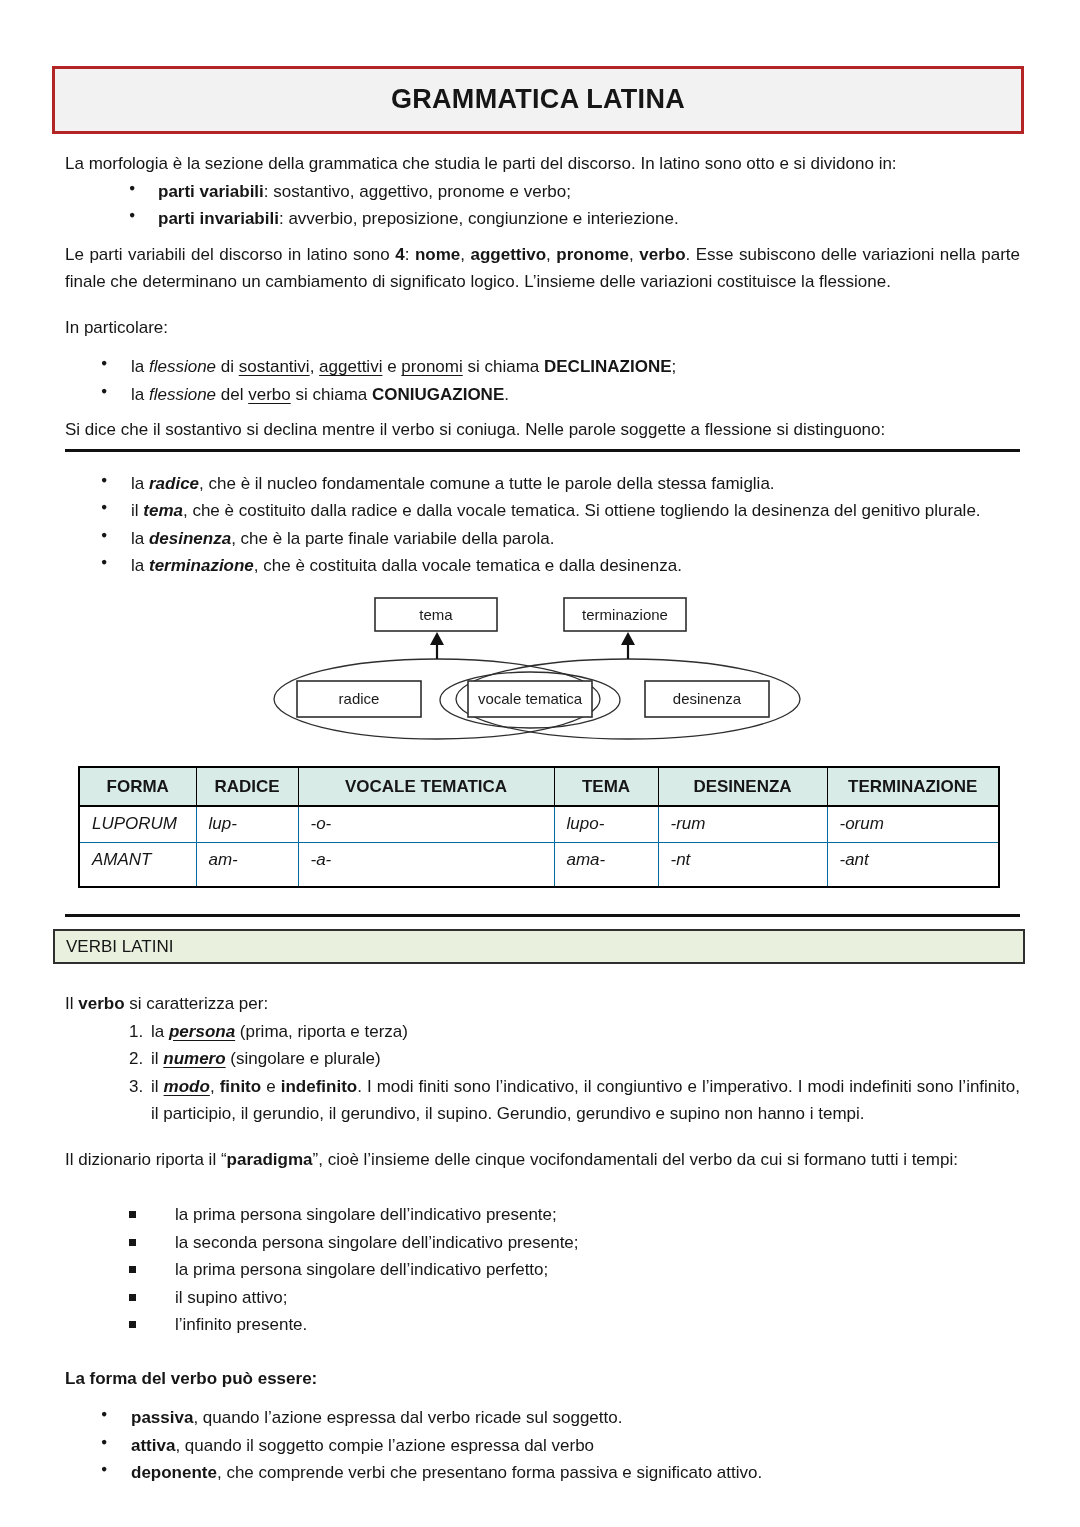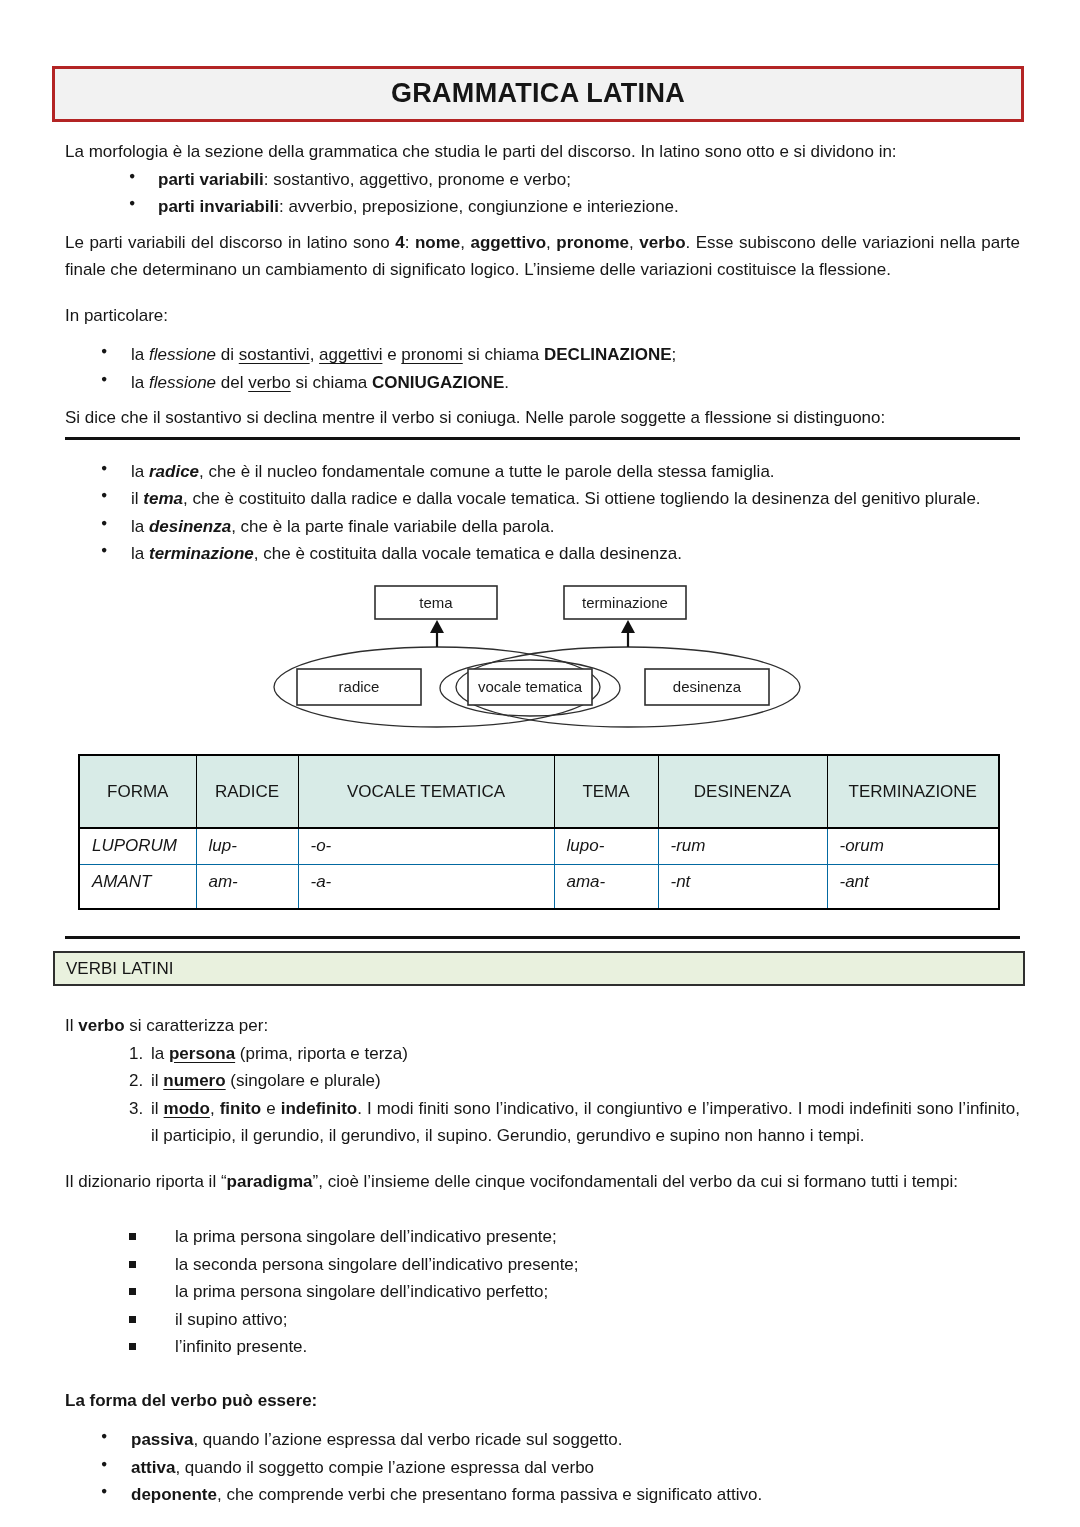--- a/index.html
+++ b/index.html
@@ -7,37 +7,37 @@
   .page {
     width: 1080px; min-height: 1527px; margin: 0 auto;
     font-family: "Liberation Sans", sans-serif;
     color: var(--ink, #161616);
     font-size: 17px; line-height: 1.62;
     padding-top: 66px; padding-bottom: 20px;
     background: #ffffff;
   }
   
   .title-box {
-    margin: 0 56px 16px 52px; height: 56px;
+    margin: 0 56px 16px 52px; height: 68px;
     background: var(--title-bg, #f2f2f2);
     border: 3px solid var(--accent-red, #b32424);
     display: flex; align-items: center; justify-content: center;
   }
   .title-box h1 { margin: 0; font-size: 27px; font-weight: 700; letter-spacing: .3px; }
 
   .content { padding: 0 60px 0 65px; }
   p { margin: 0; }
   .just { text-align: justify; }
 
   
   .b  { font-weight: 700; }
   .i  { font-style: italic; }
   .bi { font-weight: 700; font-style: italic; }
   .u  { text-decoration: underline; text-underline-offset: 3px; }
-  .biu{ font-weight: 700; text-decoration: underline; text-underline-offset: 3px; }
+  .biu{ font-weight: 700; font-style: italic; text-decoration: underline; text-underline-offset: 3px; }
 
   ul, ol { margin: 0; padding: 0; }
   ul { list-style: none; }
   li { position: relative; }
 
   .ul-parts li { padding-left: 93px; }
   .ul-parts li::before { content: "●"; position: absolute; left: 64px; top: 1px; font-size: 10.5px; }
 
   .ul-flex li, .ul-elems li, .ul-forms li { padding-left: 66px; }
   .ul-flex li::before, .ul-elems li::before, .ul-forms li::before
@@ -62,21 +62,21 @@
   .diagram polygon { fill: #111; }
 
   
   table.morph {
     border-collapse: collapse; margin: 22px 0 0 13px;
     border: 2px solid #000; table-layout: fixed; width: 920px;
   }
   table.morph th {
     background: var(--table-header-bg, #d8ebe7);
     border: 1px solid #000; border-bottom: 2px solid #000;
-    font-weight: 400; font-size: 17px; padding: 22px 4px; text-align: center;
+    font-weight: 700; font-size: 17px; padding: 5px 4px; text-align: center;
   }
   table.morph td {
     border: 1px solid #0369a1; font-style: italic; font-size: 17px;
     padding: 3px 6px 4px 12px; text-align: left; height: 28px; vertical-align: top;
   }
   table.morph tbody tr:last-child td { padding-bottom: 12px; margin-top: 43px; }
 
   
   .section-box {
     margin: 12px -5px 0 -12px; padding: 2px 11px;

